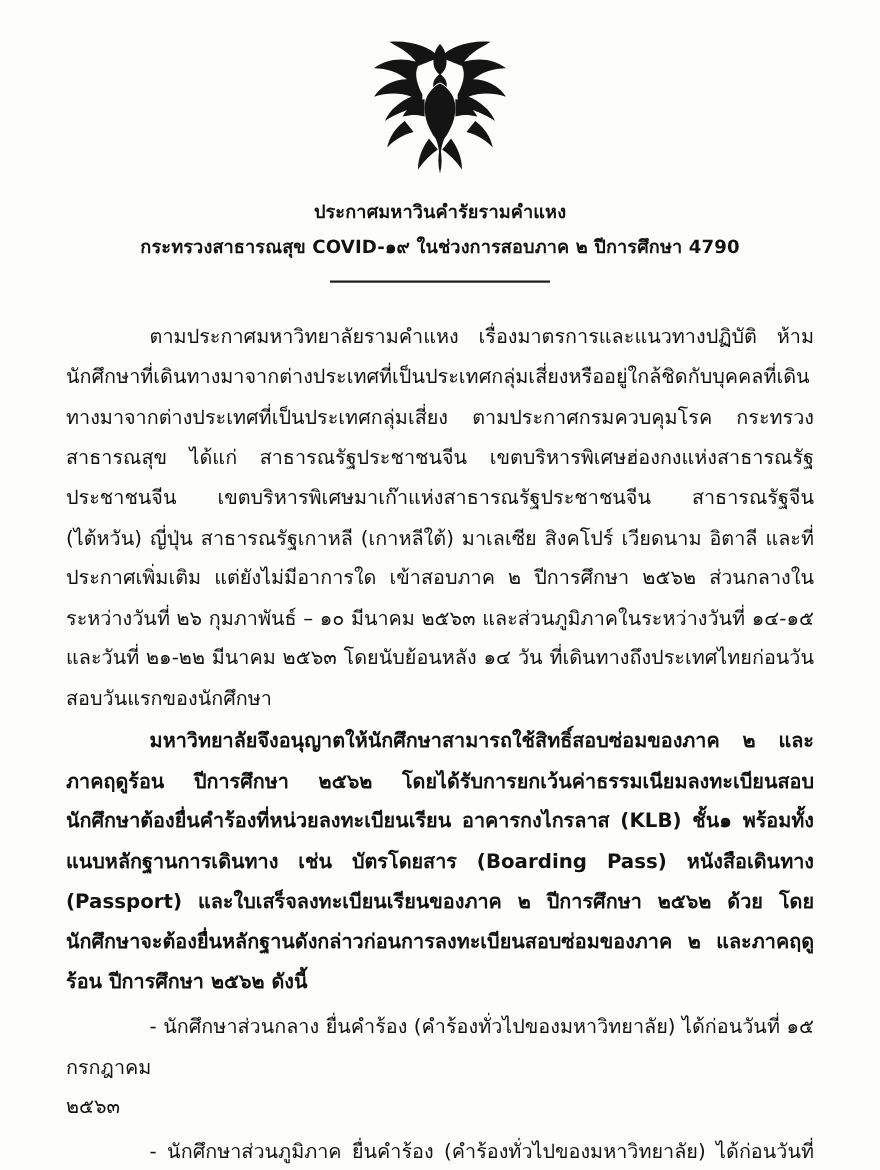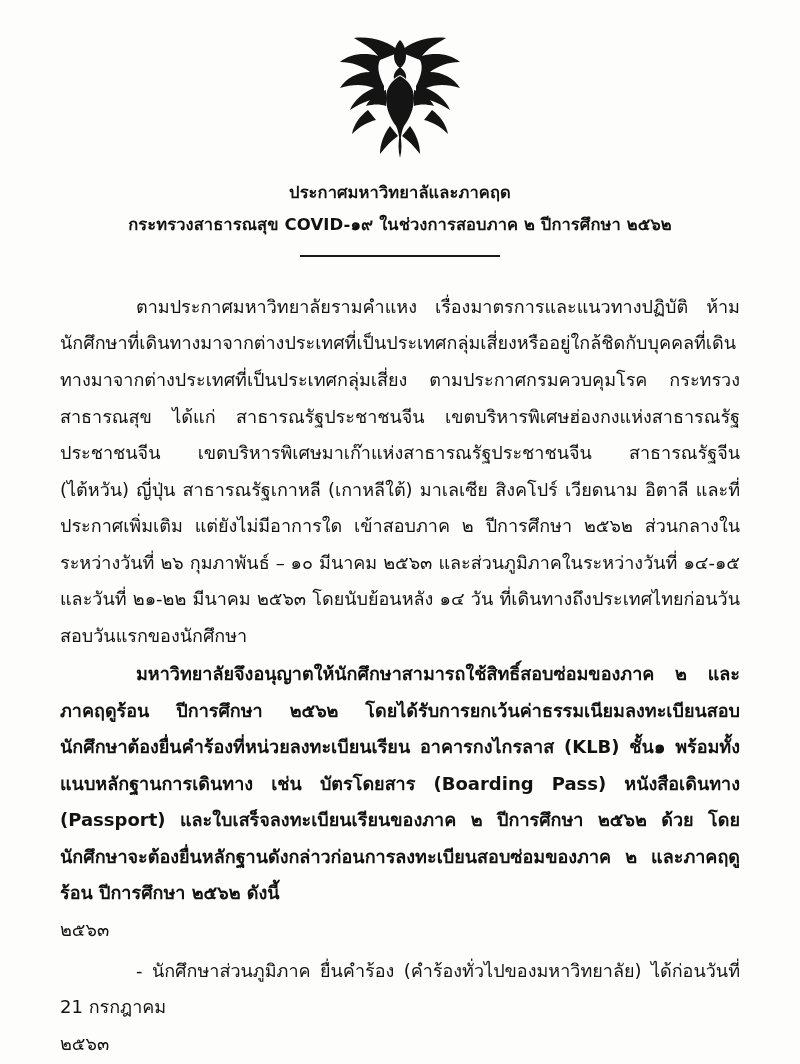--- a/index.html
+++ b/index.html
@@ -113,26 +113,27 @@
           <path d="M80 100 C78 108 78 116 80 124 C82 116 82 108 80 100 Z"></path>
 
           <path d="M48 76 C40 82 34 90 32 100 C40 92 48 88 56 86 Z"></path>
           <path d="M112 76 C120 82 126 90 128 100 C120 92 112 88 104 86 Z"></path>
         </g>
       </svg>
     </div>
   </div>
 
   <div class="heading">
-    <div class="line">ประกาศมหาวิทยาลัและภาคฤด</div>
-    <div class="line">กระทรวงสาธารณสุข COVID-๑๙ ในช่วงการสอบภาค ๒ ปีการศึกษา ๒๕๖๒</div>
+    <div class="line">ประกาศมหาวินคำรัยรามคำแหง</div>
+    <div class="line">กระทรวงสาธารณสุข COVID-๑๙ ในช่วงการสอบภาค ๒ ปีการศึกษา 4790</div>
     <div class="rule"></div>
   </div>
 
   <div class="body-text">
     <p class="para">ตามประกาศมหาวิทยาลัยรามคำแหง เรื่องมาตรการและแนวทางปฏิบัติ ห้ามนักศึกษาที่เดินทางมาจากต่างประเทศที่เป็นประเทศกลุ่มเสี่ยงหรืออยู่ใกล้ชิดกับบุคคลที่เดินทางมาจากต่างประเทศที่เป็นประเทศกลุ่มเสี่ยง ตามประกาศกรมควบคุมโรค กระทรวงสาธารณสุข ได้แก่ สาธารณรัฐประชาชนจีน เขตบริหารพิเศษฮ่องกงแห่งสาธารณรัฐประชาชนจีน เขตบริหารพิเศษมาเก๊าแห่งสาธารณรัฐประชาชนจีน สาธารณรัฐจีน (ไต้หวัน) ญี่ปุ่น สาธารณรัฐเกาหลี (เกาหลีใต้) มาเลเซีย สิงคโปร์ เวียดนาม อิตาลี และที่ประกาศเพิ่มเติม แต่ยังไม่มีอาการใด เข้าสอบภาค ๒ ปีการศึกษา ๒๕๖๒ ส่วนกลางในระหว่างวันที่ ๒๖ กุมภาพันธ์ – ๑๐ มีนาคม ๒๕๖๓ และส่วนภูมิภาคในระหว่างวันที่ ๑๔-๑๕ และวันที่ ๒๑-๒๒ มีนาคม ๒๕๖๓ โดยนับย้อนหลัง ๑๔ วัน ที่เดินทางถึงประเทศไทยก่อนวันสอบวันแรกของนักศึกษา</p>
     <p class="para">มหาวิทยาลัยจึงอนุญาตให้นักศึกษาสามารถใช้สิทธิ์สอบซ่อมของภาค ๒ และภาคฤดูร้อน ปีการศึกษา ๒๕๖๒ โดยได้รับการยกเว้นค่าธรรมเนียมลงทะเบียนสอบ นักศึกษาต้องยื่นคำร้องที่หน่วยลงทะเบียนเรียน อาคารกงไกรลาส (KLB) ชั้น๑ พร้อมทั้งแนบหลักฐานการเดินทาง เช่น บัตรโดยสาร (Boarding Pass) หนังสือเดินทาง (Passport) และใบเสร็จลงทะเบียนเรียนของภาค ๒ ปีการศึกษา ๒๕๖๒ ด้วย โดยนักศึกษาจะต้องยื่นหลักฐานดังกล่าวก่อนการลงทะเบียนสอบซ่อมของภาค ๒ และภาคฤดูร้อน ปีการศึกษา ๒๕๖๒ ดังนี้</p>
+    <div class="bullet-line">- นักศึกษาส่วนกลาง ยื่นคำร้อง (คำร้องทั่วไปของมหาวิทยาลัย) ได้ก่อนวันที่ ๑๕ กรกฎาคม</div>
     <div class="bullet-cont">๒๕๖๓</div>
     <div class="bullet-line">- นักศึกษาส่วนภูมิภาค ยื่นคำร้อง (คำร้องทั่วไปของมหาวิทยาลัย) ได้ก่อนวันที่ 21 กรกฎาคม</div>
     <div class="bullet-cont">๒๕๖๓</div>
   </div>
 
 </div>
 
 </body></html>

